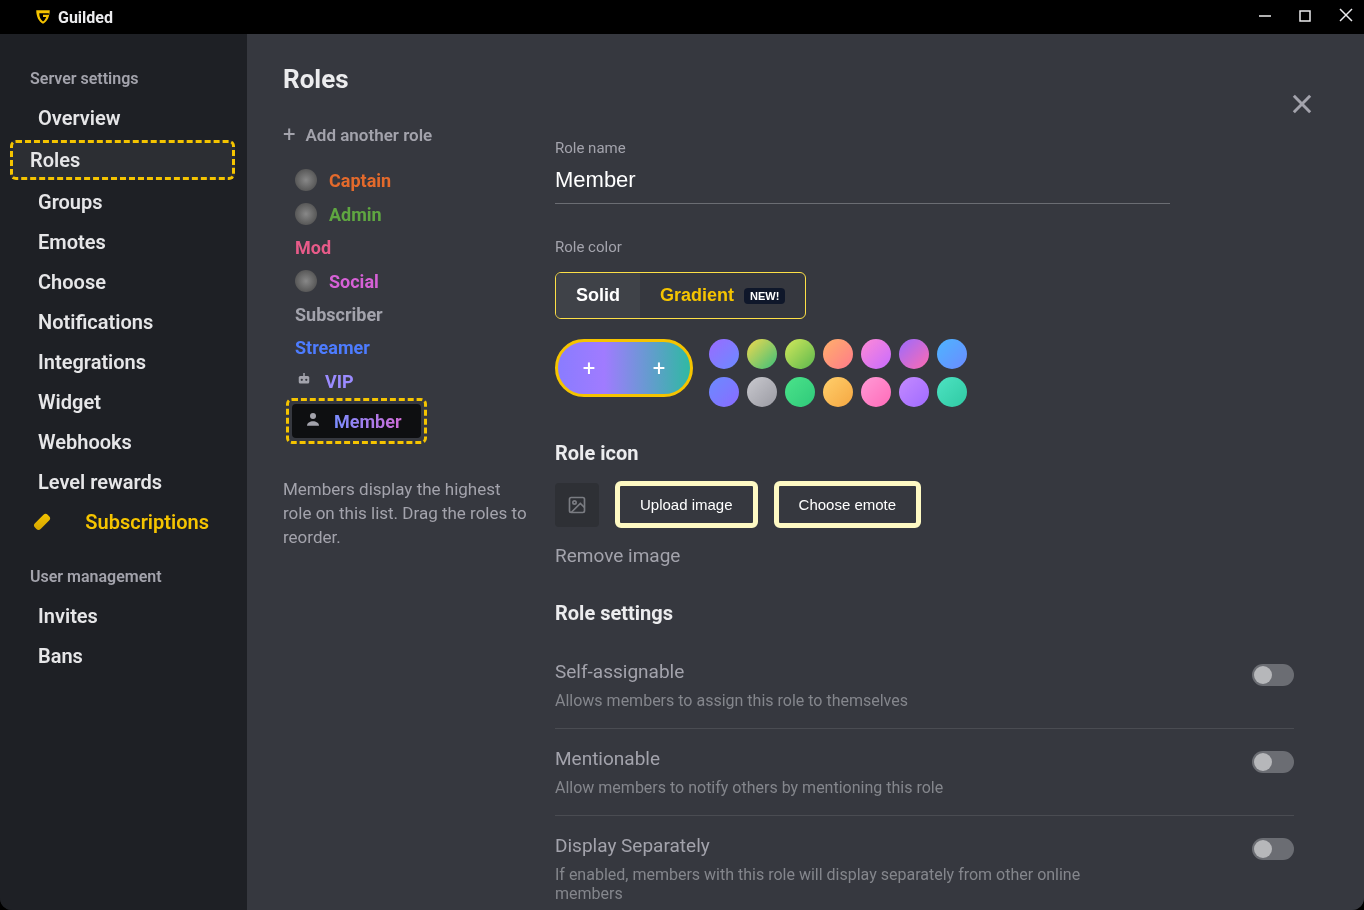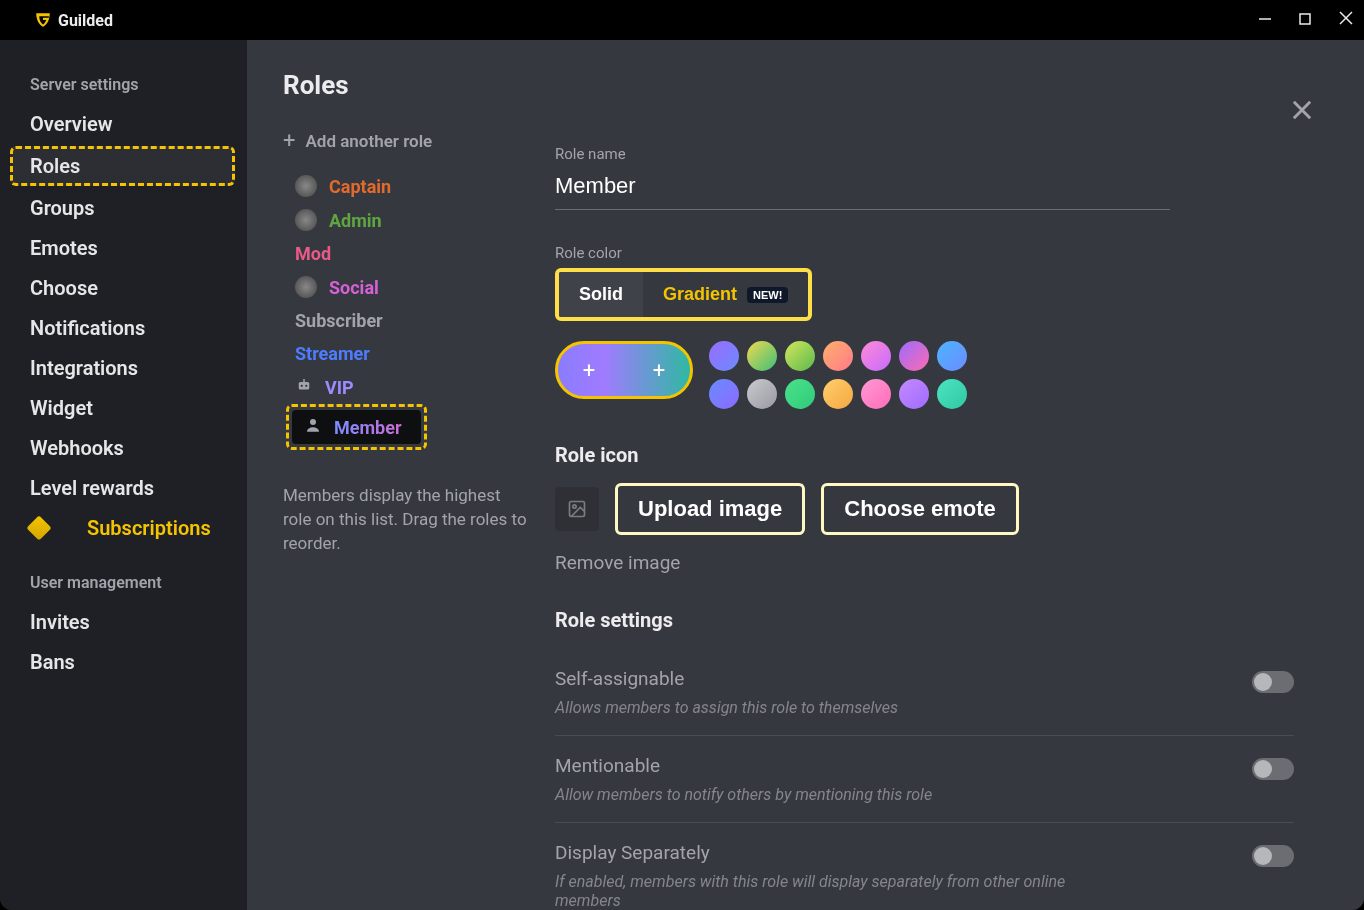--- a/index.html
+++ b/index.html
@@ -9,21 +9,21 @@
   color: #ececee;
   width: 1364px;
   height: 910px;
   overflow: hidden;
   border-radius: 12px;
 }
 .titlebar {
   display: flex;
   align-items: center;
   justify-content: space-between;
-  height: 40px;
+  height: 34px;
   padding: 0 10px 0 34px;
   background: #000;
 }
 .brand {
   display: flex;
   align-items: center;
   gap: 6px;
   font-weight: 700;
   font-size: 16px;
 }
@@ -48,21 +48,21 @@
   font-size: 16px;
   font-weight: 600;
   padding: 25px 30px 10px;
 }
 .side-item {
   display: flex;
   align-items: center;
   gap: 10px;
   font-size: 20px;
   font-weight: 600;
-  padding: 8px 30px;
+  padding: 8px 38px;
   cursor: pointer;
   color: #e6e6e8;
 }
 .side-item.active {
   background: #2c2e33;
 }
 .side-item.highlight {
   border: 3px dashed #f5c400;
   border-radius: 6px;
   margin: 2px 12px 2px 10px;
@@ -121,22 +121,22 @@
   padding: 105px 70px 28px 8px;
   overflow-y: auto;
 }
 .field-label { color: #a3a3ac; font-size: 15px; margin-bottom: 6px; }
 .text-input {
   background: transparent; border: none; border-bottom: 1px solid #6b6d73;
   font-size: 22px; color: #fff; padding: 4px 0 10px; width: 615px; outline: none;
 }
 .section { margin-top: 34px; }
 .seg {
-  display: inline-flex; border: 4px solid #fde047; border-radius: 6px; overflow: hidden;
-  align-items: stretch;
+  display: inline-flex; border: 1px solid #fde047; border-radius: 6px; overflow: hidden;
+  margin-top: 10px; align-items: stretch;
 }
 .seg button {
   background: transparent; border: none; color: #fff; font-size: 18px; font-weight: 700;
   padding: 12px 20px; cursor: pointer; display: flex; gap: 10px; align-items: center;
 }
 .seg button.solid { background: #3f4248; }
 .seg button.gradient { color: #f5c400; }
 .new-badge { background: #0f172a; color: #fff; font-size: 11px; font-weight: 800; padding: 2px 6px; border-radius: 4px; }
 .colors { display: flex; gap: 16px; margin-top: 20px; align-items: flex-start; }
 .custom-pill {
@@ -153,31 +153,31 @@
 }
 .swatch-grid { display: grid; grid-template-columns: repeat(7, 30px); gap: 8px; }
 .swatch { width: 30px; height: 30px; border-radius: 50%; cursor: pointer; }
 .heading { font-size: 20px; font-weight: 700; margin-bottom: 16px; }
 .icon-row { display: flex; gap: 16px; align-items: center; }
 .img-placeholder {
   width: 44px; height: 44px; background: #2e3035; display:flex; align-items:center; justify-content:center;
   border-radius: 4px;
 }
 .btn-outline {
-  border: 3px solid #fef9c3; background: transparent; color: #fff;
-  font-size: 22px; font-weight: 700; padding: 10px 20px; border-radius: 6px; cursor: pointer;
+  border: 5px solid #fef9c3; background: transparent; color: #fff;
+  font-size: 15px; font-weight: 400; padding: 10px 20px; border-radius: 6px; cursor: pointer;
 }
 .remove-link { color: #a3a3ac; font-size: 19px; margin-top: 16px; cursor: pointer; }
 .setting-row {
   display: flex; justify-content: space-between; align-items: flex-start;
   padding: 18px 0; border-bottom: 1px solid #4a4c52; gap: 30px;
 }
 .setting-row:first-of-type { border-top: 1px solid transparent; }
 .setting-title { font-size: 19px; color: #a3a3ac; }
-.setting-desc { font-size: 16px; color: #84868c; margin-top: 8px; max-width: 560px; font-style: italic; }
+.setting-desc { font-size: 16px; color: #84868c; margin-top: 8px; max-width: 560px; }
 .toggle {
   width: 42px; height: 22px; background: #6b6d73; border-radius: 12px; position: relative; cursor: pointer; flex-shrink: 0;
   margin-top: 4px;
 }
 .toggle::after {
   content: ""; width: 18px; height: 18px; background: #b6b7ba; border-radius: 50%;
   position: absolute; top: 2px; left: 2px;
 }
 .close-x {
   position: absolute; right: 48px; top: 56px; cursor: pointer; color: #a3a3ac;

